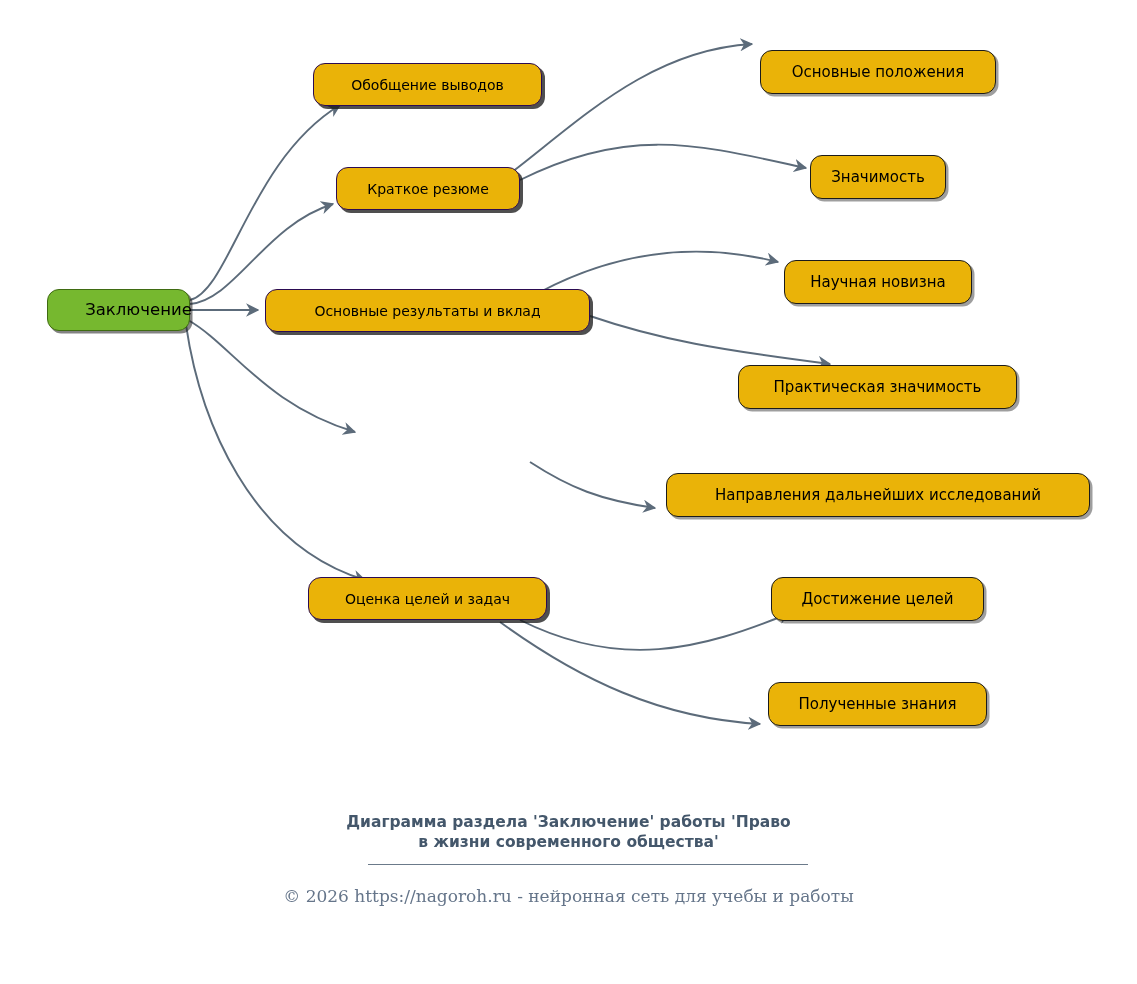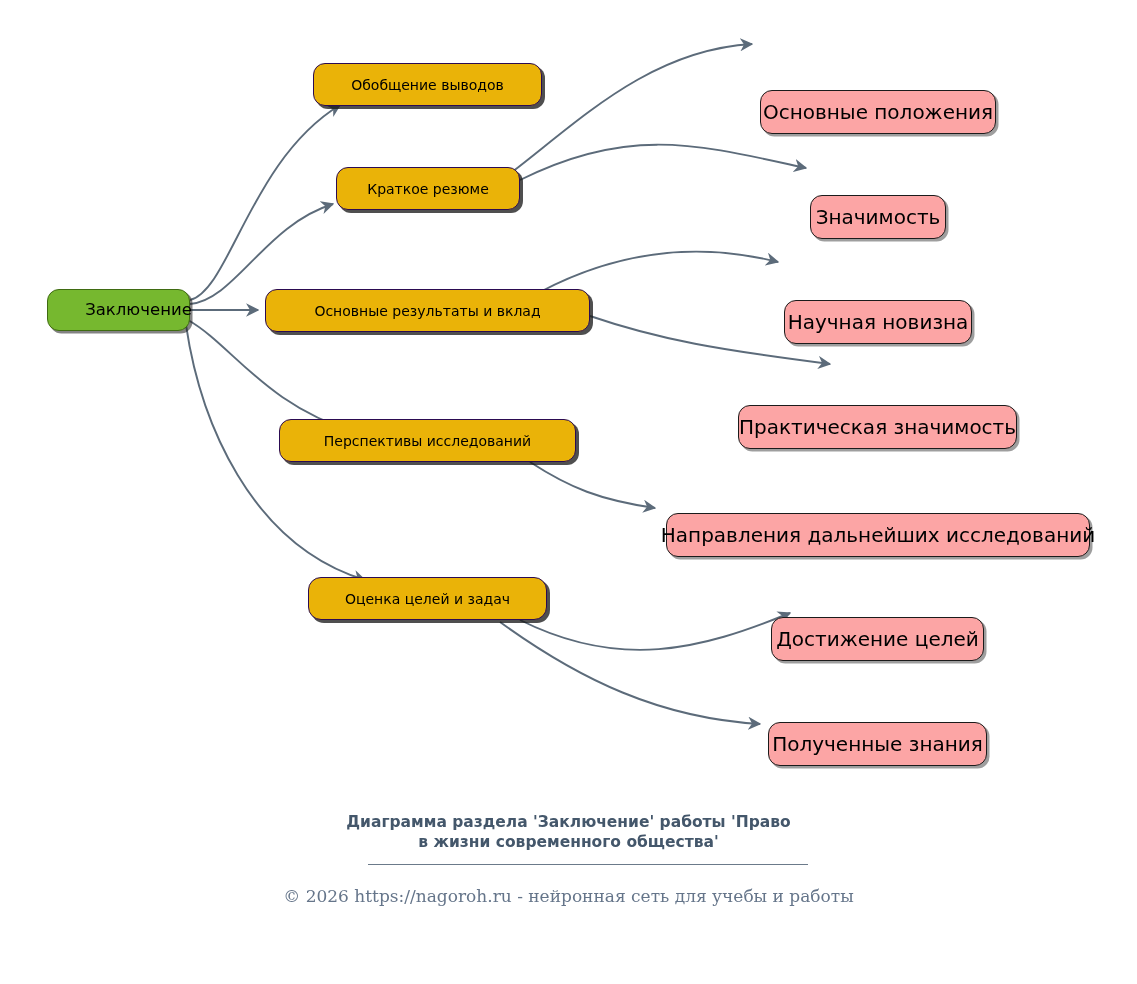--- a/index.html
+++ b/index.html
@@ -45,25 +45,24 @@
     box-shadow: 2.5px 2.5px 0 rgba(30,30,30,0.55);
     font-size: 16.5px;
   }
   .node-branch {
     background: #eab308;
     border: 1.6px solid #2b0b52;
     box-shadow: 3px 3px 0 rgba(20,20,20,0.75);
     font-size: 14px;
   }
   .node-leaf {
-    background: #fca5a5;
+    background: #eab308;
     border: 1.7px solid #1b1b1b;
     box-shadow: 2.5px 2.5px 0 rgba(40,40,40,0.45);
-    font-size: 20px;
-    margin-top: 40px;
+    font-size: 15px;
   }
   .footer {
     position: absolute;
     left: 0;
     width: 1137px;
     text-align: center;
   }
   .footer-title {
     top: 812px;
     font-family: "DejaVu Sans", sans-serif;
@@ -125,23 +124,20 @@
 
   <div class="node node-branch" style="left:313px; top:63px; width:229px; height:43px;">
     <span>Обобщение выводов</span>
   </div>
   <div class="node node-branch" style="left:265px; top:289px; width:325px; height:43px;">
     <span>Основные результаты и вклад</span>
   </div>
   <div class="node node-branch" style="left:336px; top:167px; width:184px; height:43px;">
     <span>Краткое резюме</span>
   </div>
-  <div class="node node-branch" style="left:279px; top:419px; width:297px; height:43px;">
-    <span>Перспективы исследований</span>
-  </div>
   <div class="node node-branch" style="left:308px; top:577px; width:239px; height:43px;border-radius:13px;">
     <span>Оценка целей и задач</span>
   </div>
 
   <div class="node node-leaf" style="left:760px; top:50px; width:236px; height:44px;">
     <span>Основные положения</span>
   </div>
   <div class="node node-leaf" style="left:810px; top:155px; width:136px; height:44px;">
     <span>Значимость</span>
   </div>

